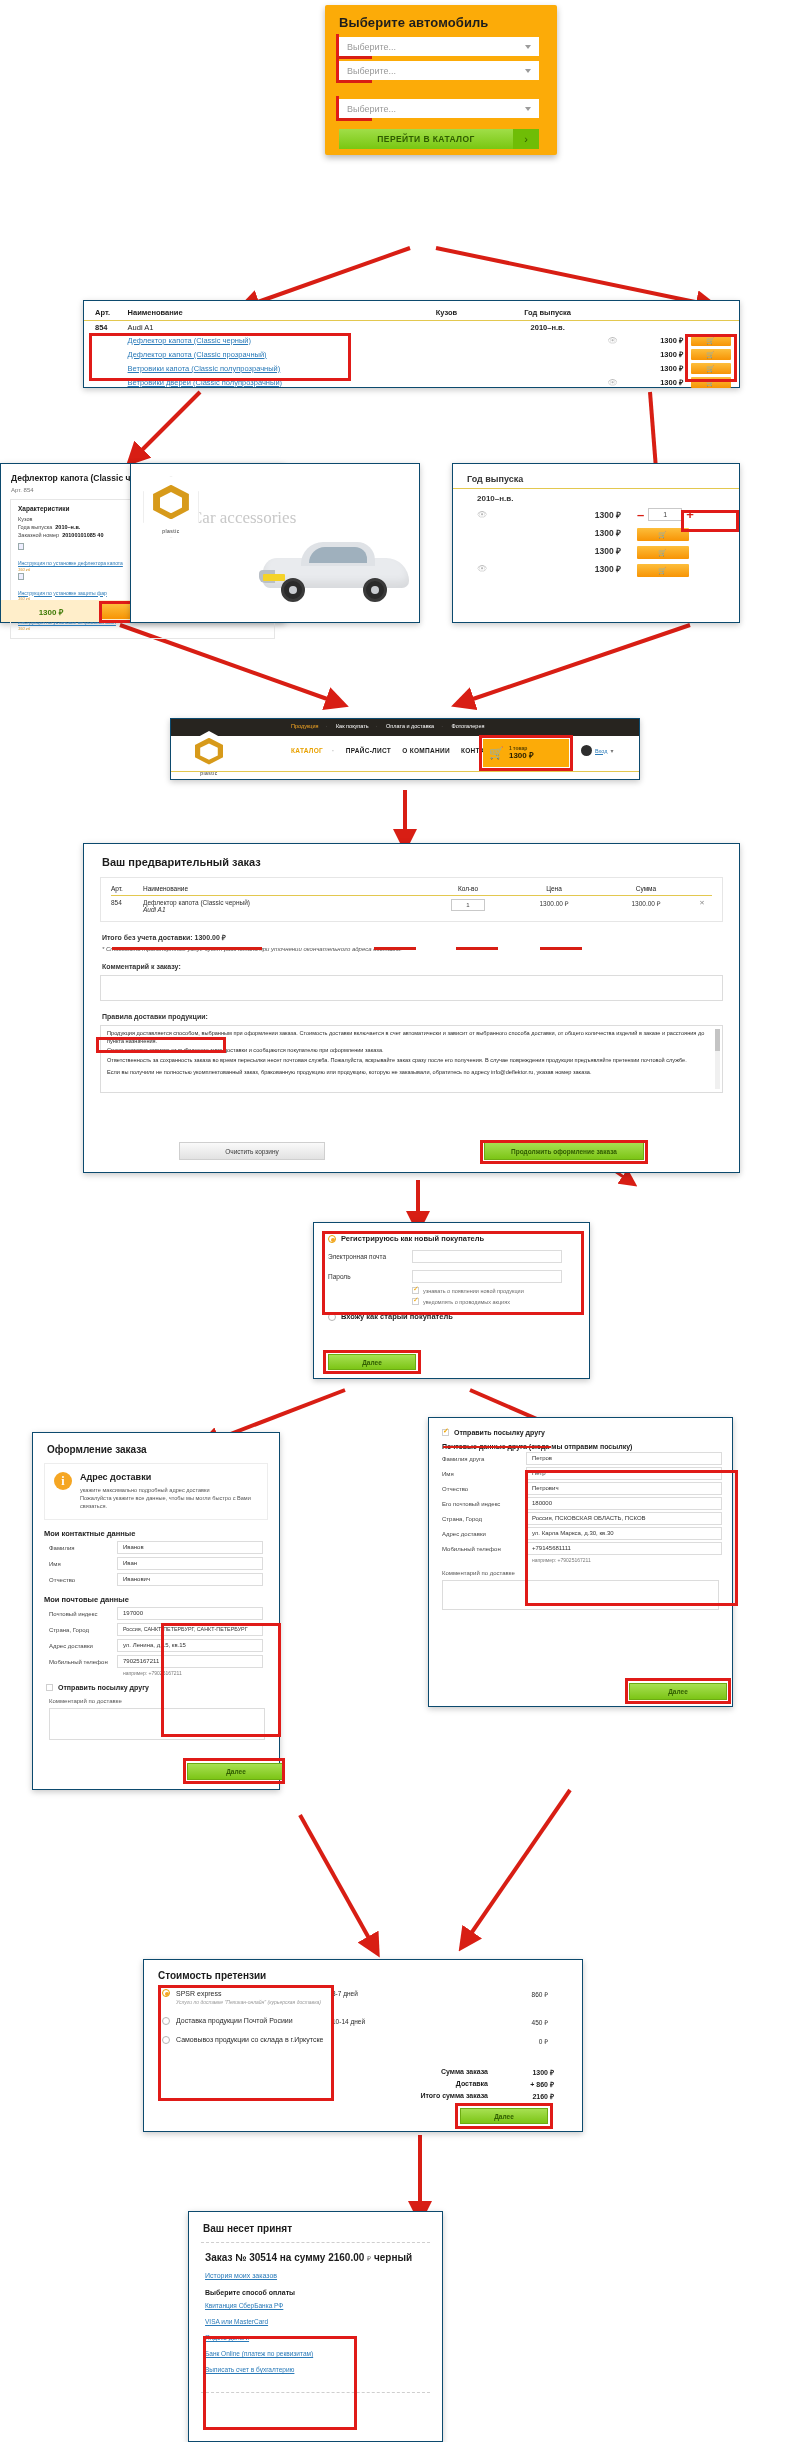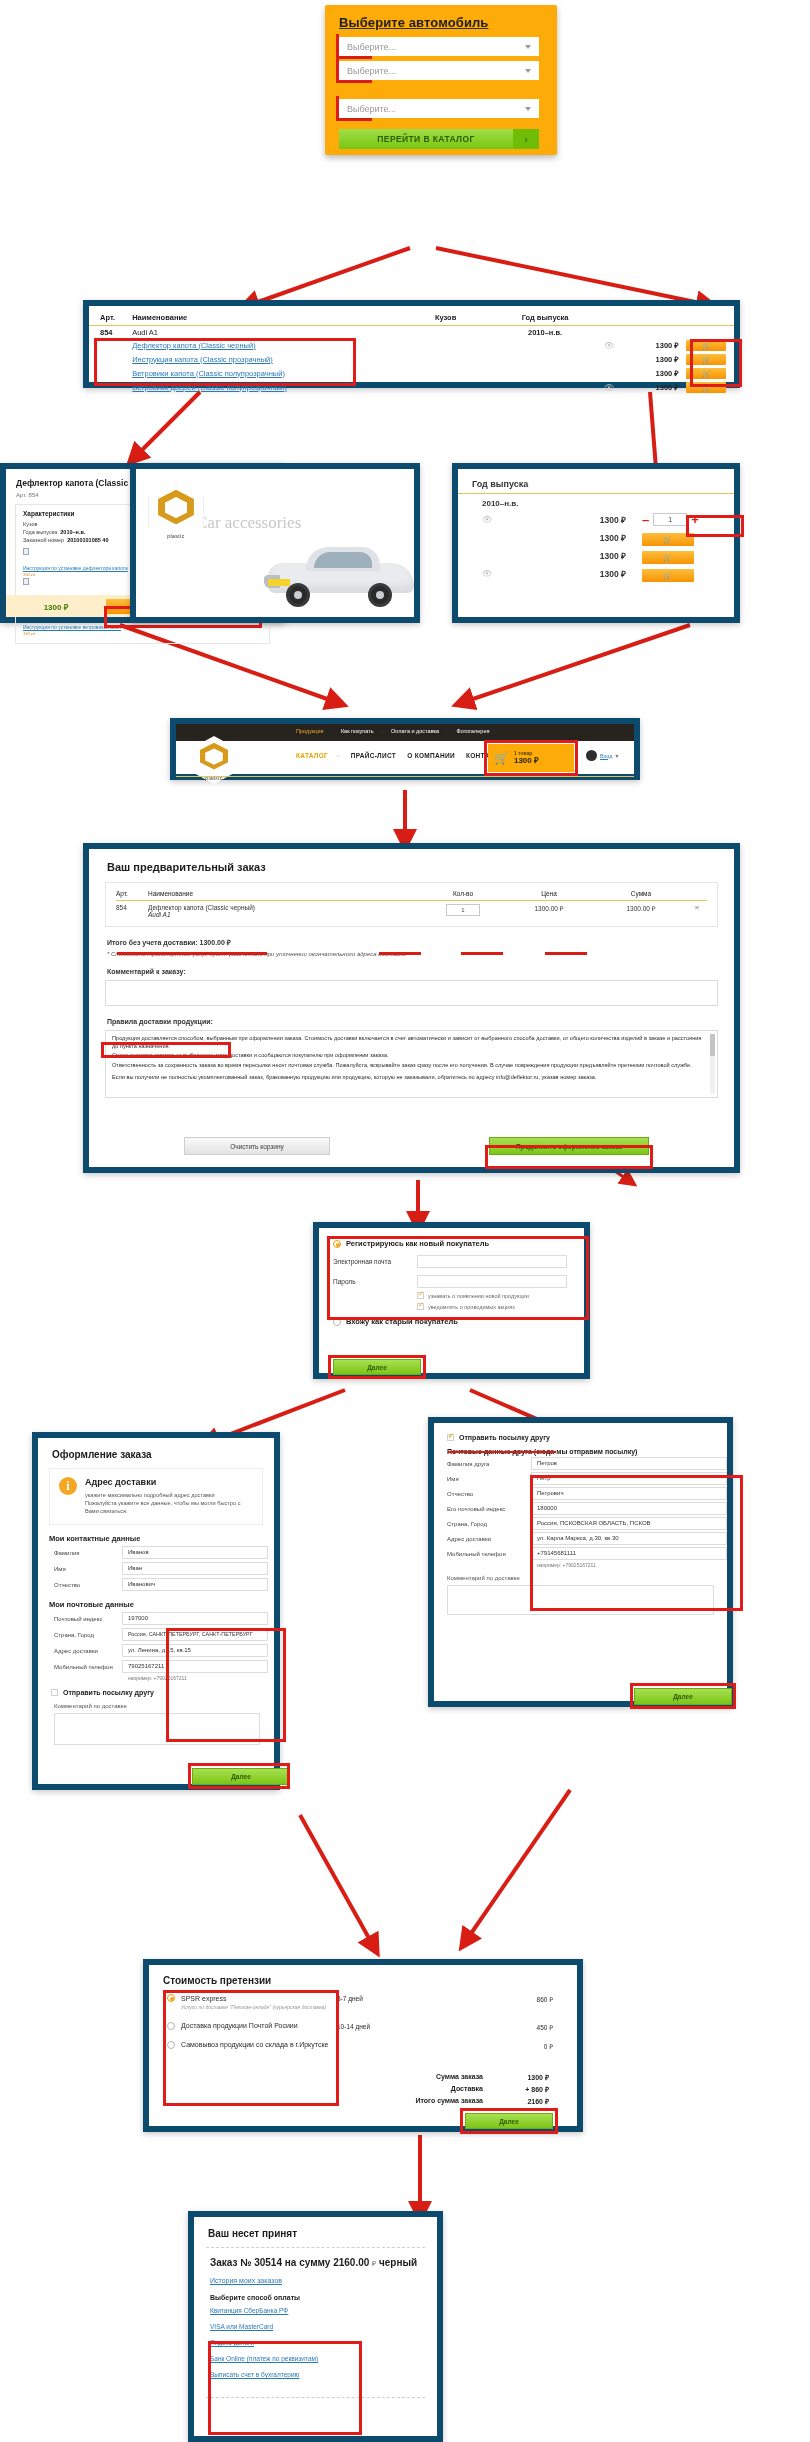--- a/index.html
+++ b/index.html
@@ -10,33 +10,32 @@
     position: relative;
     background: #ffffff;
     font-family: "Liberation Sans", sans-serif;
     color: #333;
     overflow: hidden;
   }
   .stage { position:absolute; inset:0; }
   .panel {
     position:absolute;
     background:#fff;
-    border:6px solid #0c4a6e;
+    border:1px solid #0c4a6e;
     box-shadow: 0 2px 6px rgba(0,0,0,.22);
   }
   .hl { position:absolute; border:3px solid #e01b18; pointer-events:none; }
   .ul-red { position:absolute; background:#d81e14; height:3px; }
   svg.arrows { position:absolute; inset:0; width:810px; height:2442px; pointer-events:none; }
 
   
   #carSelect {
     left:325px; top:5px; width:232px; height:150px;
     background:#fcab08; border:none; border-radius:2px;
     box-shadow:0 3px 6px rgba(0,0,0,.28);
-    text-decoration:underline;
   }
   #carSelect .cs-title {
     font-size:13px; font-weight:bold; color:#1d1d1d;
     padding:10px 0 0 14px; letter-spacing:.1px;
   }
   .cs-field {
     position:absolute; left:14px; width:200px; height:19px;
     background:#fff; border:1px solid #fff;
     font-size:9px; color:#9a9a9a; padding:4px 0 0 7px;
   }
@@ -417,21 +416,21 @@
           <td class="c-art"></td>
           <td class="c-name"><a href="#">Дефлектор капота (Classic черный)</a></td>
           <td class="c-body"></td>
           <td class="c-year"></td>
           <td class="c-eye">👁</td>
           <td class="c-price">1300 ₽</td>
           <td class="c-cart"><span class="cartbtn">🛒</span></td>
         </tr>
         <tr>
           <td class="c-art"></td>
-          <td class="c-name"><a href="#">Инструкция капота (Classic прозрачный)</a></td>
+          <td class="c-name"><a href="#">Дефлектор капота (Classic прозрачный)</a></td>
           <td class="c-body"></td>
           <td class="c-year"></td>
           <td class="c-eye"></td>
           <td class="c-price">1300 ₽</td>
           <td class="c-cart"><span class="cartbtn">🛒</span></td>
         </tr>
         <tr>
           <td class="c-art"></td>
           <td class="c-name"><a href="#">Ветровики капота (Classic полупрозрачный)</a></td>
           <td class="c-body"></td>

